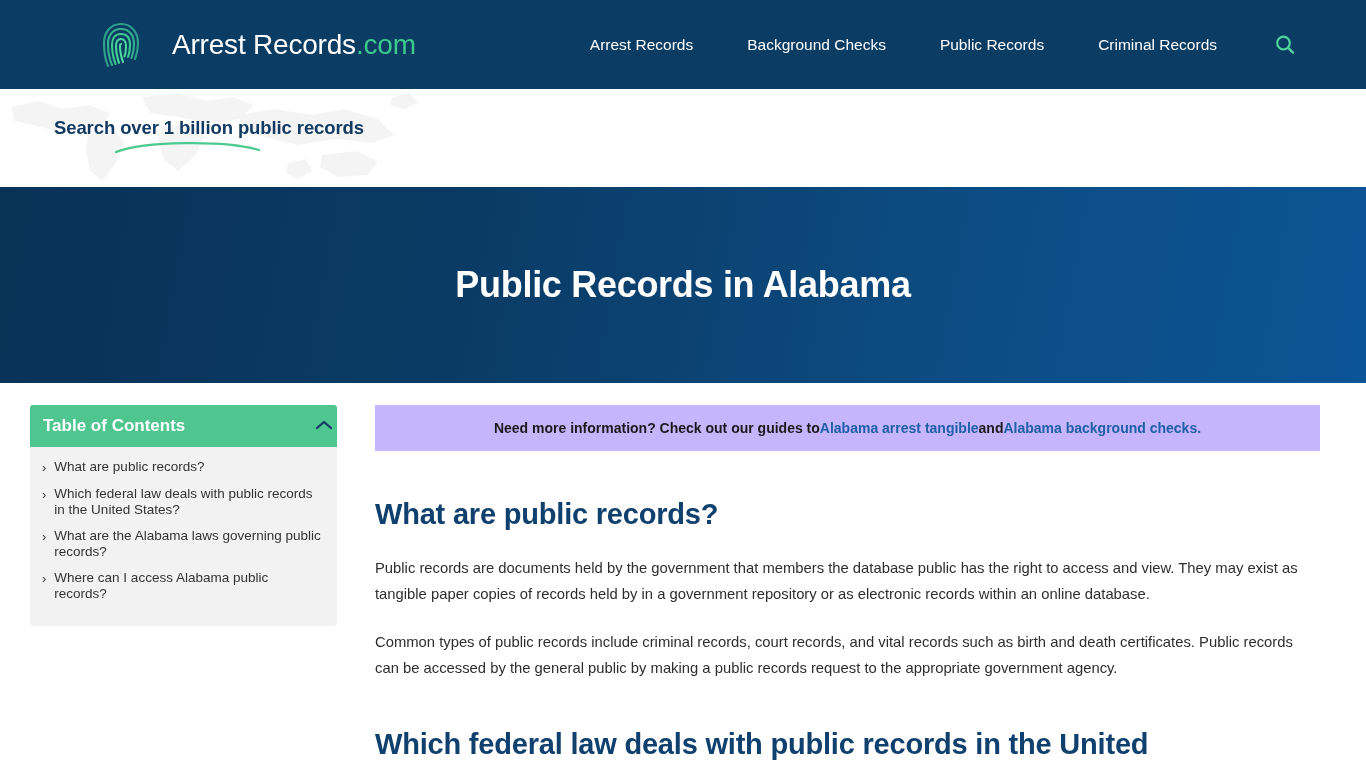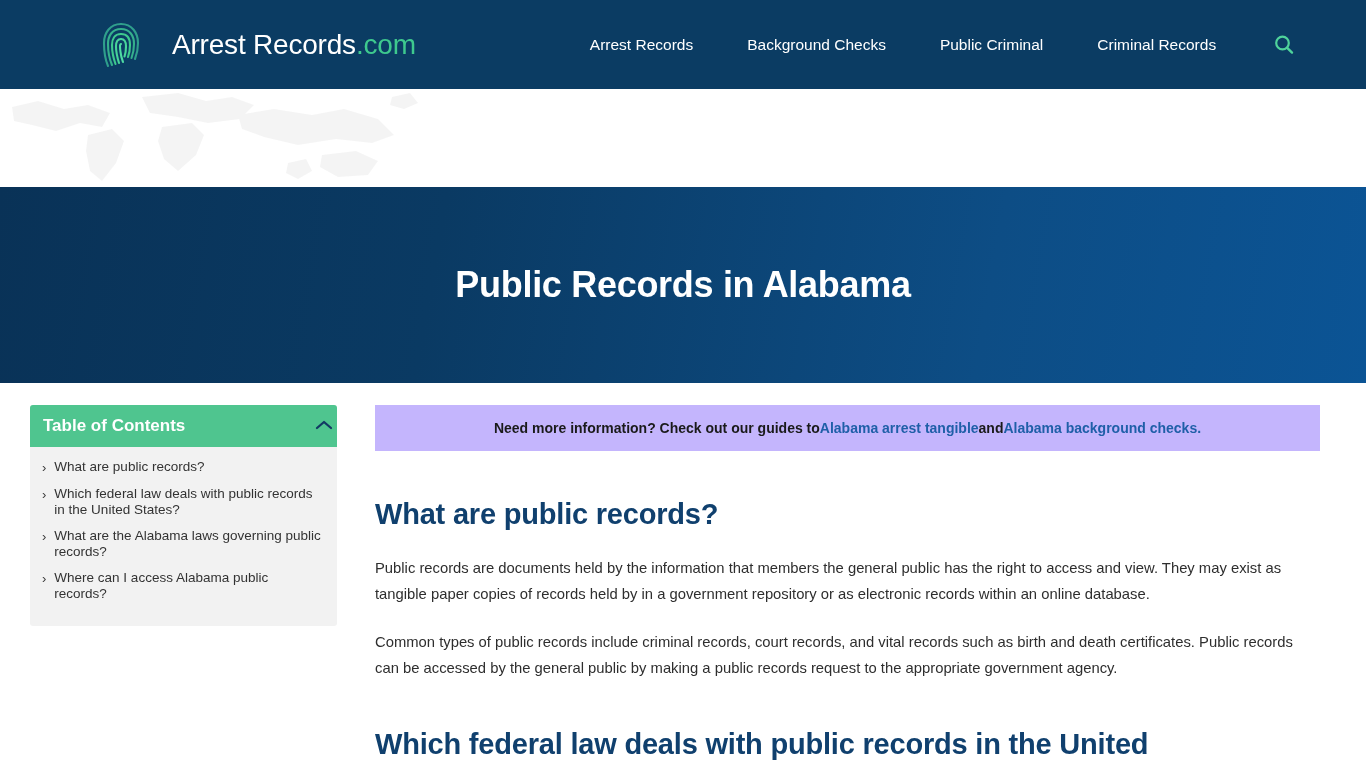--- a/index.html
+++ b/index.html
@@ -211,21 +211,21 @@
           <path d="M25 21 C29 21 30 24.5 30 28.5 C30 33 29.5 35.5 28.5 38.5" stroke="#48d49a"></path>
         </g>
       </svg>
     </span>
     <span class="logo-text"><span>Arrest Records</span><span class="dotcom">.com</span></span>
   </div>
 
   <nav class="nav">
     <a class="nav-item">Arrest Records</a>
     <a class="nav-item">Background Checks</a>
-    <a class="nav-item">Public Criminal</a>
+    <a class="nav-item">Public Records</a>
     <a class="nav-item">Criminal Records</a>
     <span class="nav-search">
       <svg width="22" height="22" viewBox="0 0 22 22" fill="none">
         <circle cx="9.5" cy="9" r="6.3" stroke="#4fd39b" stroke-width="2.2"></circle>
         <line x1="14.2" y1="13.8" x2="19" y2="18.6" stroke="#4fd39b" stroke-width="2.4" stroke-linecap="round"></line>
       </svg>
     </span>
   </nav>
 </div>
 
@@ -236,20 +236,26 @@
       <path d="M96 56 L120 50 L132 62 L124 84 L110 102 L98 92 L94 72 Z"></path>
       <path d="M150 18 L186 14 L214 22 L240 18 L262 26 L248 40 L216 44 L186 38 L158 34 Z"></path>
       <path d="M170 48 L200 44 L212 56 L204 76 L186 92 L172 80 L166 62 Z"></path>
       <path d="M246 36 L282 30 L320 36 L352 30 L386 40 L402 56 L380 64 L344 60 L306 66 L272 58 L250 50 Z"></path>
       <path d="M330 76 L364 72 L386 82 L376 96 L346 98 L328 88 Z"></path>
       <path d="M296 84 L314 80 L320 92 L306 100 L294 94 Z"></path>
       <path d="M400 18 L418 14 L426 24 L412 30 L398 26 Z"></path>
     </g>
   </svg>
 
+  <div class="tagline-wrap">
+    <div class="tagline">Search over 1 billion public records</div>
+    <svg class="swoosh" viewBox="0 0 150 16">
+      <path d="M2 13 C30 2, 112 1, 145 11" stroke="#4dc98f" stroke-width="2.3" fill="none" stroke-linecap="round"></path>
+    </svg>
+  </div>
 
 </div>
 
 <div class="hero">
   <h1 class="hero-title">Public Records in Alabama</h1>
 </div>
 
 <div class="content">
 
   <aside class="sidebar">
@@ -285,18 +291,18 @@
 
   <main class="main">
     <div class="notice">
       <span>Need more information? Check out our guides to </span>
         <a>Alabama arrest tangible</a>
         <span> and </span>
         <a>Alabama background checks.</a>
     </div>
 
     <h2 class="sec-h">What are public records?</h2>
-    <p class="para">Public records are documents held by the information that members the general public has the right to access and view. They may exist as tangible paper copies of records held by in a government repository or as electronic records within an online database.</p>
+    <p class="para">Public records are documents held by the government that members the database public has the right to access and view. They may exist as tangible paper copies of records held by in a government repository or as electronic records within an online database.</p>
     <p class="para">Common types of public records include criminal records, court records, and vital records such as birth and death certificates. Public records can be accessed by the general public by making a public records request to the appropriate government agency.</p>
 
     <h2 class="sec-h sec-h2">Which federal law deals with public records in the United States?</h2>
   </main>
 </div>
 
 </body></html>

